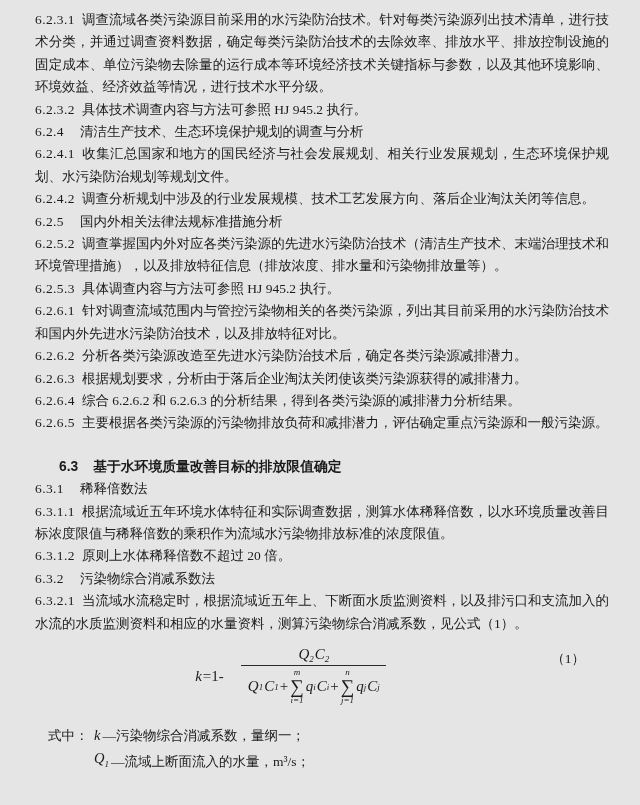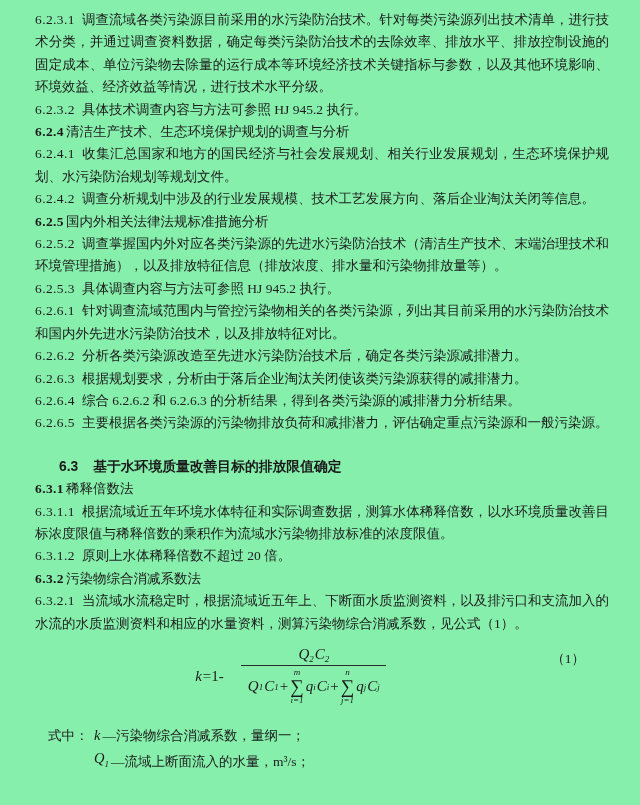--- a/index.html
+++ b/index.html
@@ -1,34 +1,34 @@
 <!DOCTYPE html>
 <html><head>
 <meta charset="utf-8">
 <style>
   html, body { margin: 0; padding: 0; background: #ffffff; }
   .page {
     position: relative;
     width: 640px;
     height: 805px;
     box-sizing: border-box;
-    background: #86efac;
+    background: #e5e5e5;
     color: #1b1b1b;
     font-family: "Liberation Serif", "DejaVu Serif", serif;
     padding: 9px 31px 0 35px;
     overflow: hidden;
   }
   .blk {
     margin: 0;
     font-size: 13.5px;
     line-height: 22.4px;
     text-align: justify;
   }
   .blk.clause .num { margin-right: 7px; letter-spacing: 0.4px; }
-  .blk.subheading .num { margin-right: 2px; letter-spacing: 0.4px; font-weight: bold; }
+  .blk.subheading .num { margin-right: 16px; letter-spacing: 0.4px; }
   .blk.heading {
     font-family: "Liberation Sans", "DejaVu Sans", sans-serif;
     font-weight: bold;
     font-size: 13.8px;
     margin-top: 21px;
     margin-left: 24px;
   }
   .blk.heading .num { margin-right: 15px; }
 
   

